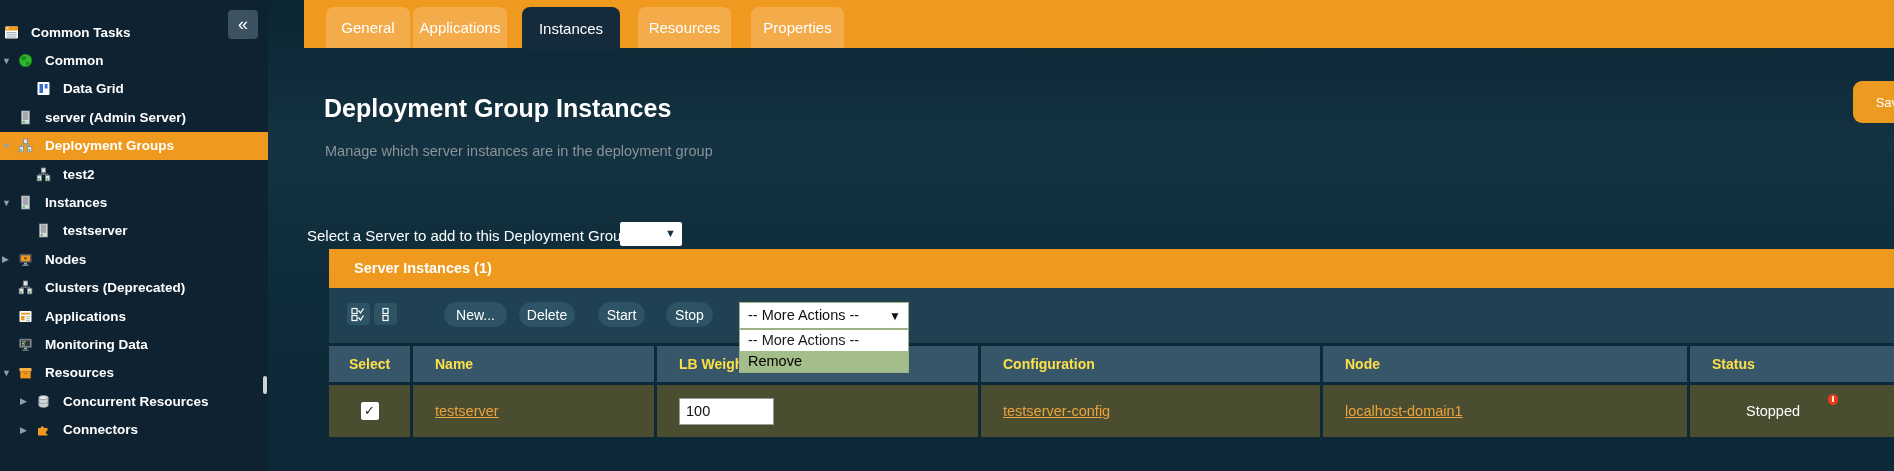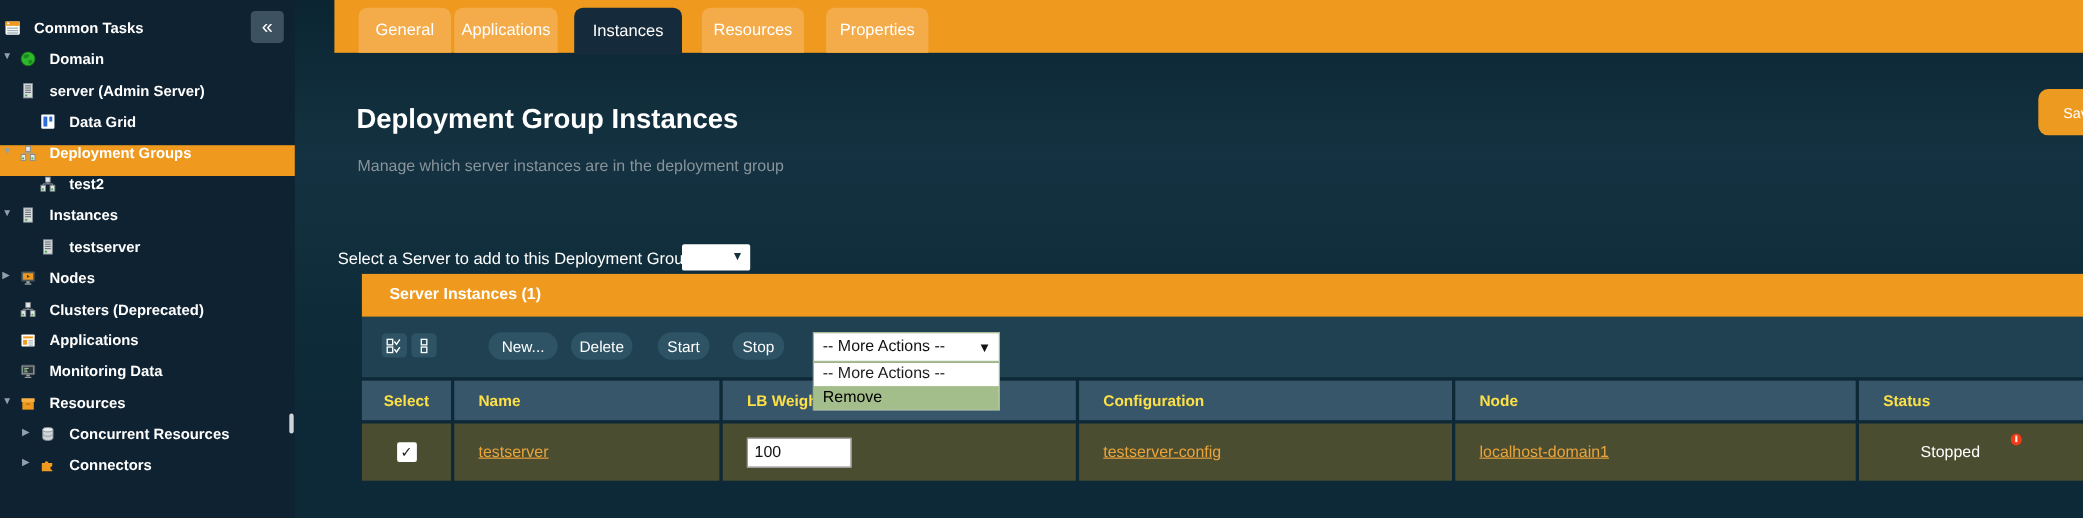--- a/index.html
+++ b/index.html
@@ -6,21 +6,21 @@
   html,body { width:1894px; height:471px; overflow:hidden; }
   body { font-family:"Liberation Sans","DejaVu Sans",sans-serif; }
   #app { position:relative; width:1894px; height:471px;
          background:linear-gradient(180deg,#0b2532 0%,#143241 30%,#0e2b39 62%,#0d2836 100%); }
 
   
   .sidebar { position:absolute; left:0; top:0; width:268px; height:471px; background:#0f2231; }
   .collapse-btn { position:absolute; left:228px; top:10px; width:30px; height:29px; background:#3d5260;
         border:0; border-radius:4px; color:#fff; font-size:18px; line-height:27px; text-align:center; cursor:pointer; }
   .tree { padding-top:18px; }
-  .tree-item { display:flex; height:28.4px; color:#fff; font-size:13.5px; font-weight:bold;
+  .tree-item { display:flex; align-items:center; height:28.4px; color:#fff; font-size:13.5px; font-weight:bold;
         white-space:nowrap; cursor:pointer; }
   .tree-item.selected { background:#ef9a1f; }
   .tree-item.lvl0 { padding-left:4px; }
   .tree-item.lvl1 { padding-left:2px; }
   .tree-item.lvl2 { padding-left:20px; }
   .twisty { width:16px; font-size:9px; color:#8fa2ac; flex:0 0 16px; }
   .tree-icon { width:15px; height:15px; flex:0 0 15px; margin-right:12px; }
   .tree-icon svg { width:15px; height:15px; display:block; }
   .sb-thumb { position:absolute; left:263px; top:376px; width:4px; height:18px; background:#ccd4d8; border-radius:2px; }
 
@@ -108,46 +108,46 @@
         <div class="tree-item lvl1">
           <span class="twisty">▼</span>
           <span class="tree-icon">
             <svg viewBox="0 0 15 15">
               <circle cx="7.5" cy="7.5" r="6.3" fill="#2eb82e"></circle>
               <path d="M3 4.5 Q6 2.5 9 4 L7 7 L4 7 Z" fill="#1d8a1d"></path>
               <path d="M8 8.5 Q11 8 12 10 Q10.5 12.5 8 12 Z" fill="#1d8a1d"></path>
               <circle cx="7.5" cy="7.5" r="6.3" fill="none" stroke="#157a15" stroke-width="0.8"></circle>
             </svg>
           </span>
-          <span class="tree-label">Domain</span>
+          <span class="tree-label">Common</span>
+        </div>
+        <div class="tree-item lvl2">
+          <span class="twisty"></span>
+          <span class="tree-icon">
+            <svg viewBox="0 0 15 15">
+              <rect x="1.5" y="1" width="12" height="13" rx="1" fill="#fff"></rect>
+              <rect x="3.5" y="3" width="3.5" height="9" fill="#2e6bd6"></rect>
+              <rect x="8.8" y="3" width="2.7" height="4.5" fill="#2e6bd6"></rect>
+            </svg>
+          </span>
+          <span class="tree-label">Data Grid</span>
         </div>
         <div class="tree-item lvl1">
           <span class="twisty"></span>
           <span class="tree-icon">
             <svg viewBox="0 0 15 15">
               <rect x="3.5" y="1" width="8" height="13" fill="#d9dcde" stroke="#8a9196" stroke-width="0.8"></rect>
               <rect x="4.8" y="2.5" width="5.4" height="1" fill="#6b7378"></rect>
               <rect x="4.8" y="4.5" width="5.4" height="1" fill="#6b7378"></rect>
               <rect x="4.8" y="6.5" width="5.4" height="1" fill="#6b7378"></rect>
               <rect x="4.8" y="8.5" width="5.4" height="1" fill="#6b7378"></rect>
               <rect x="4.8" y="11" width="2" height="1.6" fill="#3fae3f"></rect>
             </svg>
           </span>
           <span class="tree-label">server (Admin Server)</span>
-        </div>
-        <div class="tree-item lvl2">
-          <span class="twisty"></span>
-          <span class="tree-icon">
-            <svg viewBox="0 0 15 15">
-              <rect x="1.5" y="1" width="12" height="13" rx="1" fill="#fff"></rect>
-              <rect x="3.5" y="3" width="3.5" height="9" fill="#2e6bd6"></rect>
-              <rect x="8.8" y="3" width="2.7" height="4.5" fill="#2e6bd6"></rect>
-            </svg>
-          </span>
-          <span class="tree-label">Data Grid</span>
         </div>
         <div class="tree-item lvl1 selected">
           <span class="twisty">▼</span>
           <span class="tree-icon">
             <svg viewBox="0 0 15 15">
               <path d="M7.5 5.5 V7.2 M3.2 8.5 V7.2 H11.8 V8.5" stroke="#98a0a5" stroke-width="0.9" fill="none"></path>
               <rect x="5.4" y="1" width="4.2" height="4.6" fill="#e3e5e6" stroke="#80888d" stroke-width="0.8"></rect>
               <rect x="1.2" y="8.4" width="4.2" height="5.4" fill="#e3e5e6" stroke="#80888d" stroke-width="0.8"></rect>
               <rect x="9.6" y="8.4" width="4.2" height="5.4" fill="#e3e5e6" stroke="#80888d" stroke-width="0.8"></rect>
               <rect x="2.2" y="11.2" width="1.6" height="1.6" fill="#3fae3f"></rect>

